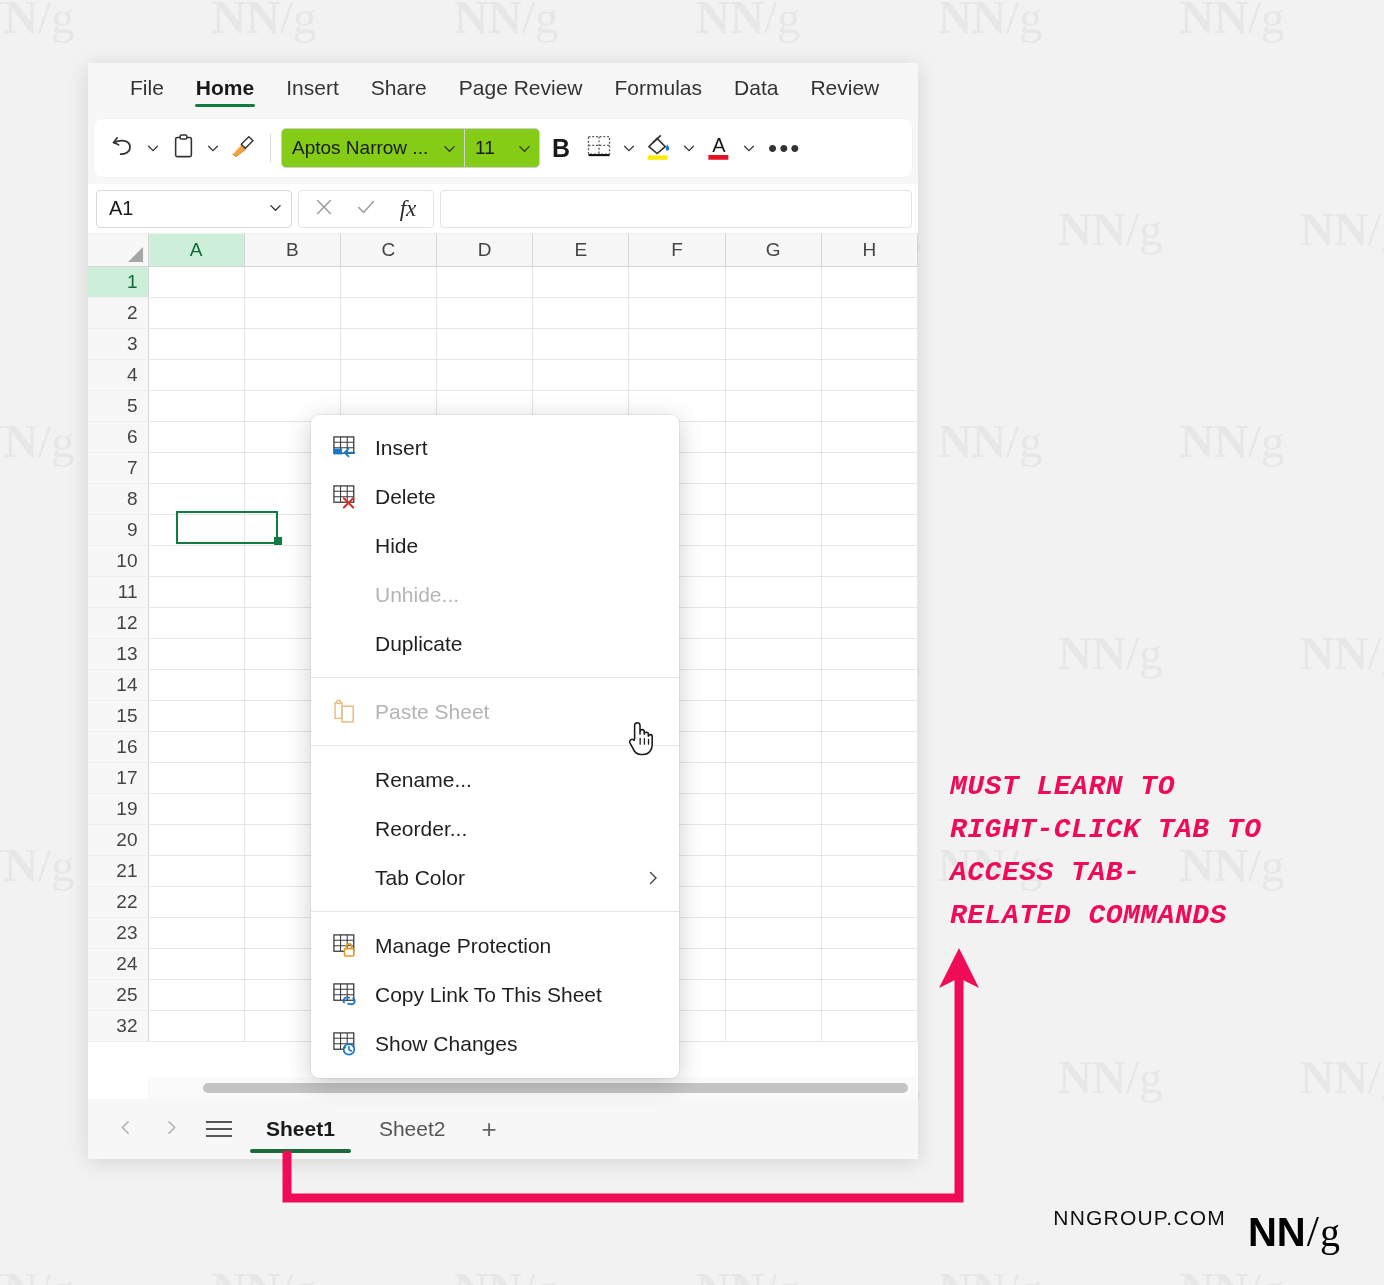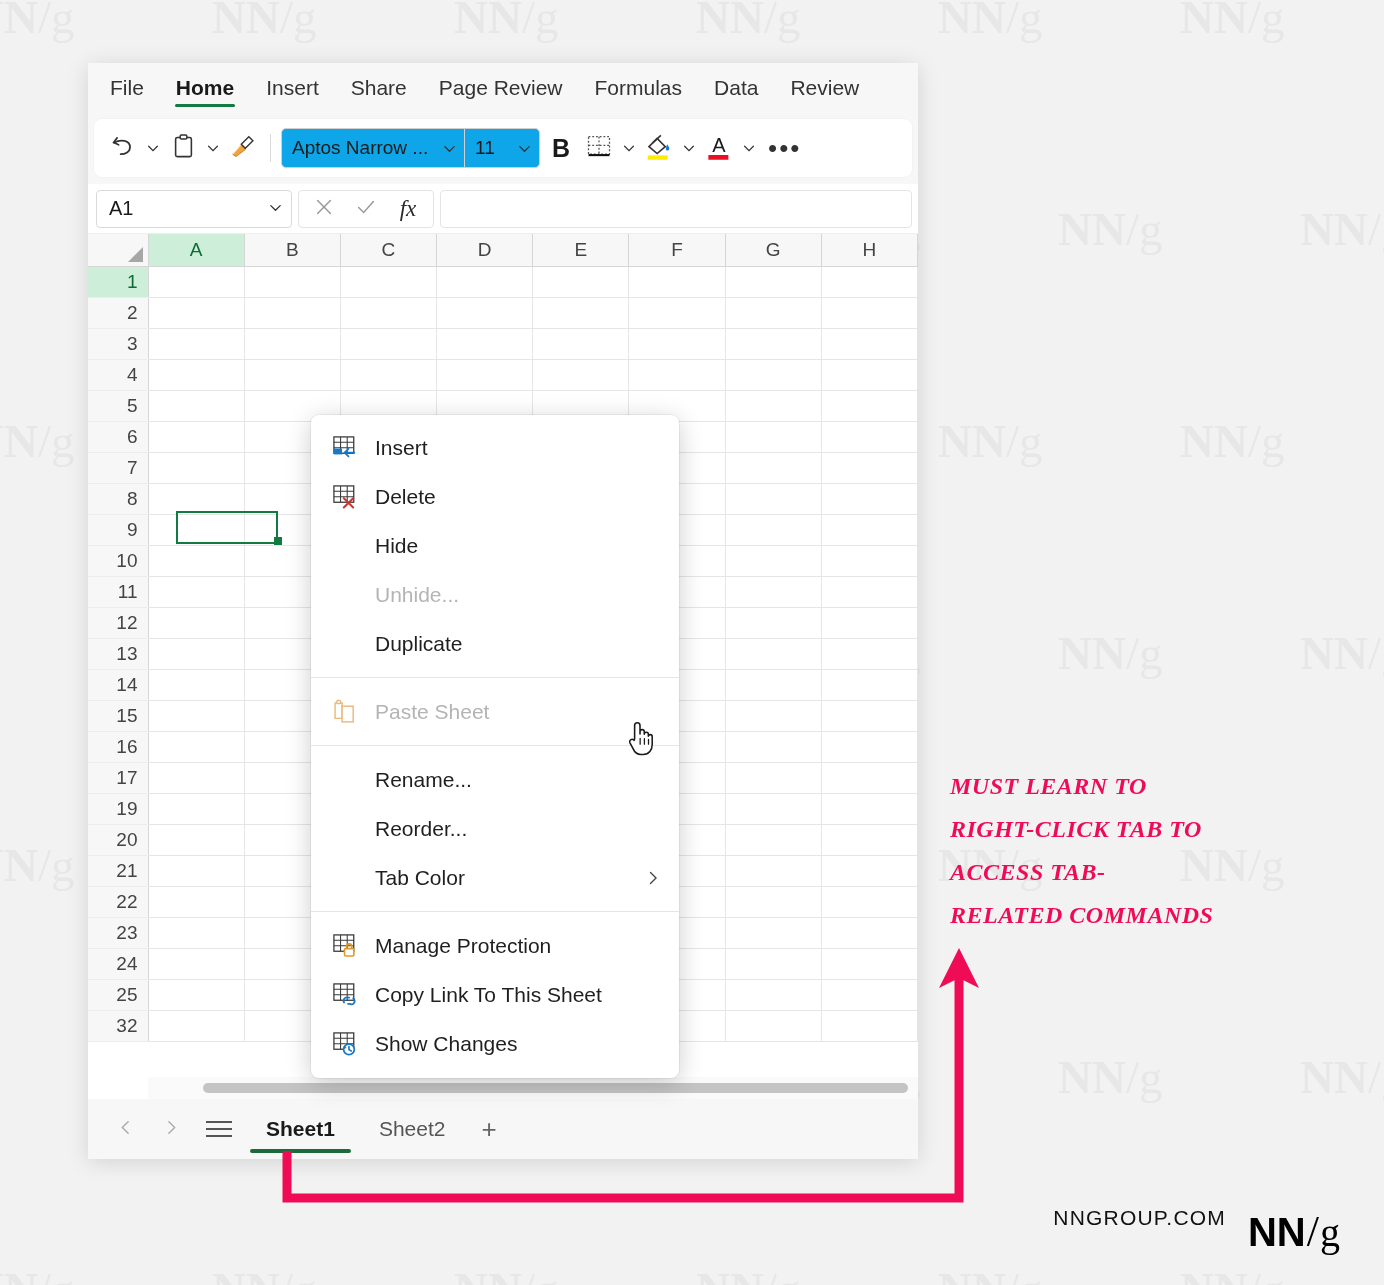--- a/index.html
+++ b/index.html
@@ -34,21 +34,21 @@
     box-shadow: 0 3px 22px rgba(0,0,0,0.13);
     z-index: 2;
     display: flex; flex-direction: column;
     border-radius: 2px;
   }
 
   
   .ribbon-tabs {
     height: 56px; background: #f7f7f7;
     display: flex; align-items: center;
-    padding-left: 8px; gap: 4px; flex: 0 0 auto;
+    padding-left: 28px; gap: 4px; flex: 0 0 auto;
   }
   .ribbon-tab {
     position: relative; font-size: 21px; color: #333;
     padding: 6px 14px 12px 14px; cursor: default; white-space: nowrap;
   }
   .ribbon-tab.active { font-weight: 700; color: #1a1a1a; }
   .ribbon-tab.active::after {
     content: ""; position: absolute; left: 13px; right: 13px; bottom: 5px;
     height: 3px; background: #107c41; border-radius: 2px;
   }
@@ -63,21 +63,21 @@
   .tb-btn {
     display:flex; align-items:center; justify-content:center;
     height: 40px; min-width: 34px; border-radius: 4px; cursor: default;
   }
   .chev { width: 22px; display:flex; align-items:center; justify-content:center; height:40px; }
   .chev svg { width: 14px; height: 14px; }
   .tb-sep { width: 1px; height: 28px; background: #d8d8d8; margin: 0 8px; }
 
   .font-box {
     display: flex; align-items: center; height: 40px;
-    border: 1px solid #d0d0d0; border-radius: 5px; overflow: hidden; background:#0ea5e9;
+    border: 1px solid #d0d0d0; border-radius: 5px; overflow: hidden; background:#84cc16;
   }
   .font-name {
     width: 152px; height: 38px; display:flex; align-items:center;
     padding-left: 10px; font-size: 19px; color:#1a1a1a; white-space: nowrap; overflow:hidden;
   }
   .fb-chev { width: 30px; height: 38px; display:flex; align-items:center; justify-content:center; }
   .fb-div { width:1px; height:38px; background:#d0d0d0; }
   .font-size { width: 44px; height:38px; display:flex; align-items:center; padding-left:10px; font-size:19px; color:#1a1a1a; }
   .bold-btn { font-size: 25px; font-weight: 700; color: #1a1a1a; padding: 0 10px; }
   .ellipsis { font-size: 26px; letter-spacing: 2px; color:#333; padding: 0 6px; line-height: 0.5; }
@@ -189,23 +189,23 @@
   .ctx-sub { width: 20px; display:flex; align-items:center; justify-content:center; }
   .ctx-sub svg { width: 16px; height: 16px; }
 
   
   .cursor-hand { position:absolute; left: 624px; top: 718px; z-index: 20; }
 
   
   .annot-text {
     position:absolute; left: 950px; top: 765px; width: 340px;
     color: #ef0b55; z-index: 8;
-    font-family: Liberation Serif, serif;
+    font-family: Liberation Mono, monospace;
     font-weight: 700; font-style: italic;
-    font-size: 24px; line-height: 43px; letter-spacing: 0.5px;
+    font-size: 28px; line-height: 43px; letter-spacing: 0.5px;
     text-transform: uppercase;
   }
   .annot-arrow { position:absolute; left:0; top:0; width:1384px; height:1285px; z-index: 7; pointer-events:none; }
 
   
   .footer-logo {
     position:absolute; right: 44px; bottom: 28px; z-index: 9;
     display:flex; align-items: flex-start; gap: 22px;
   }
   .nn-url { font-size: 21px; letter-spacing: 1.2px; color:#111; font-family:"Liberation Sans", sans-serif; }

